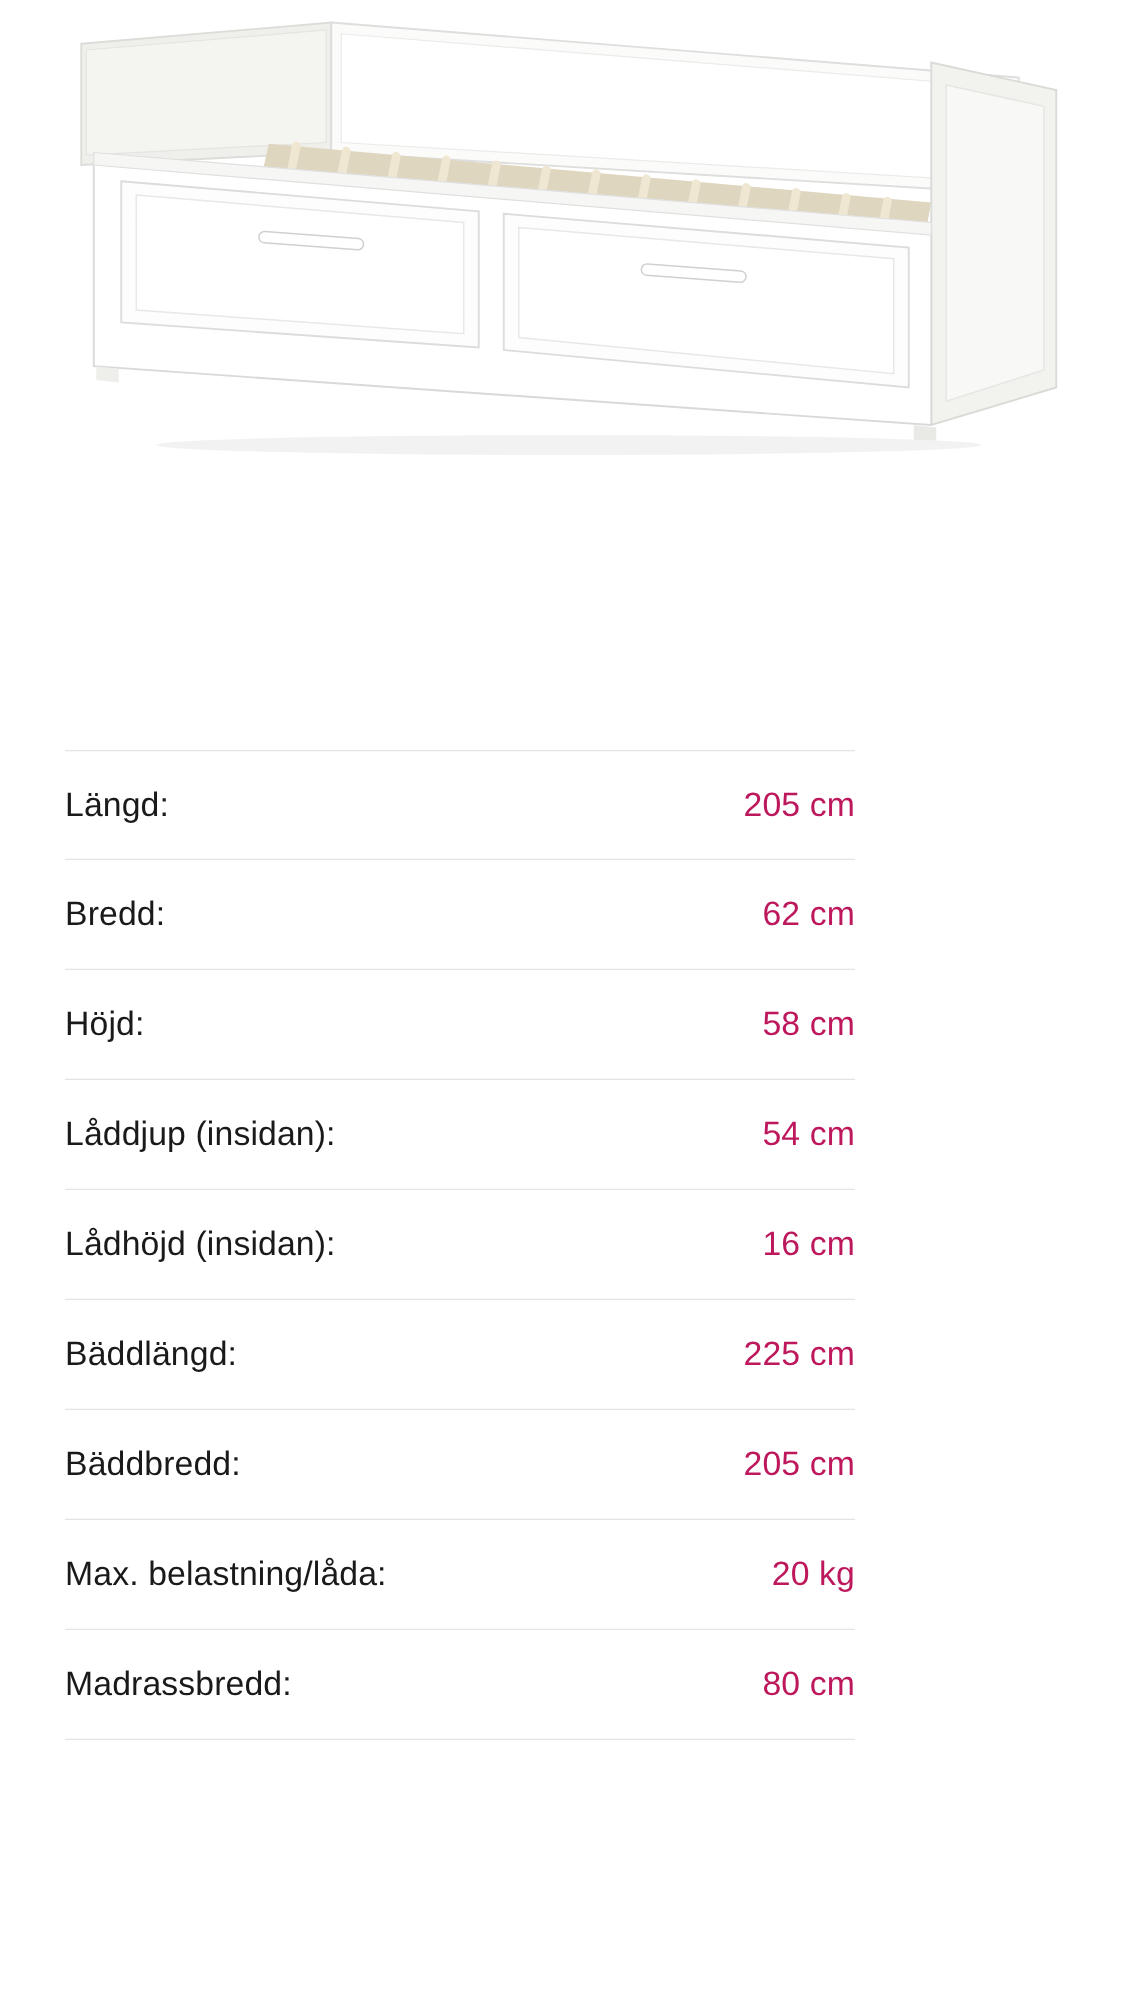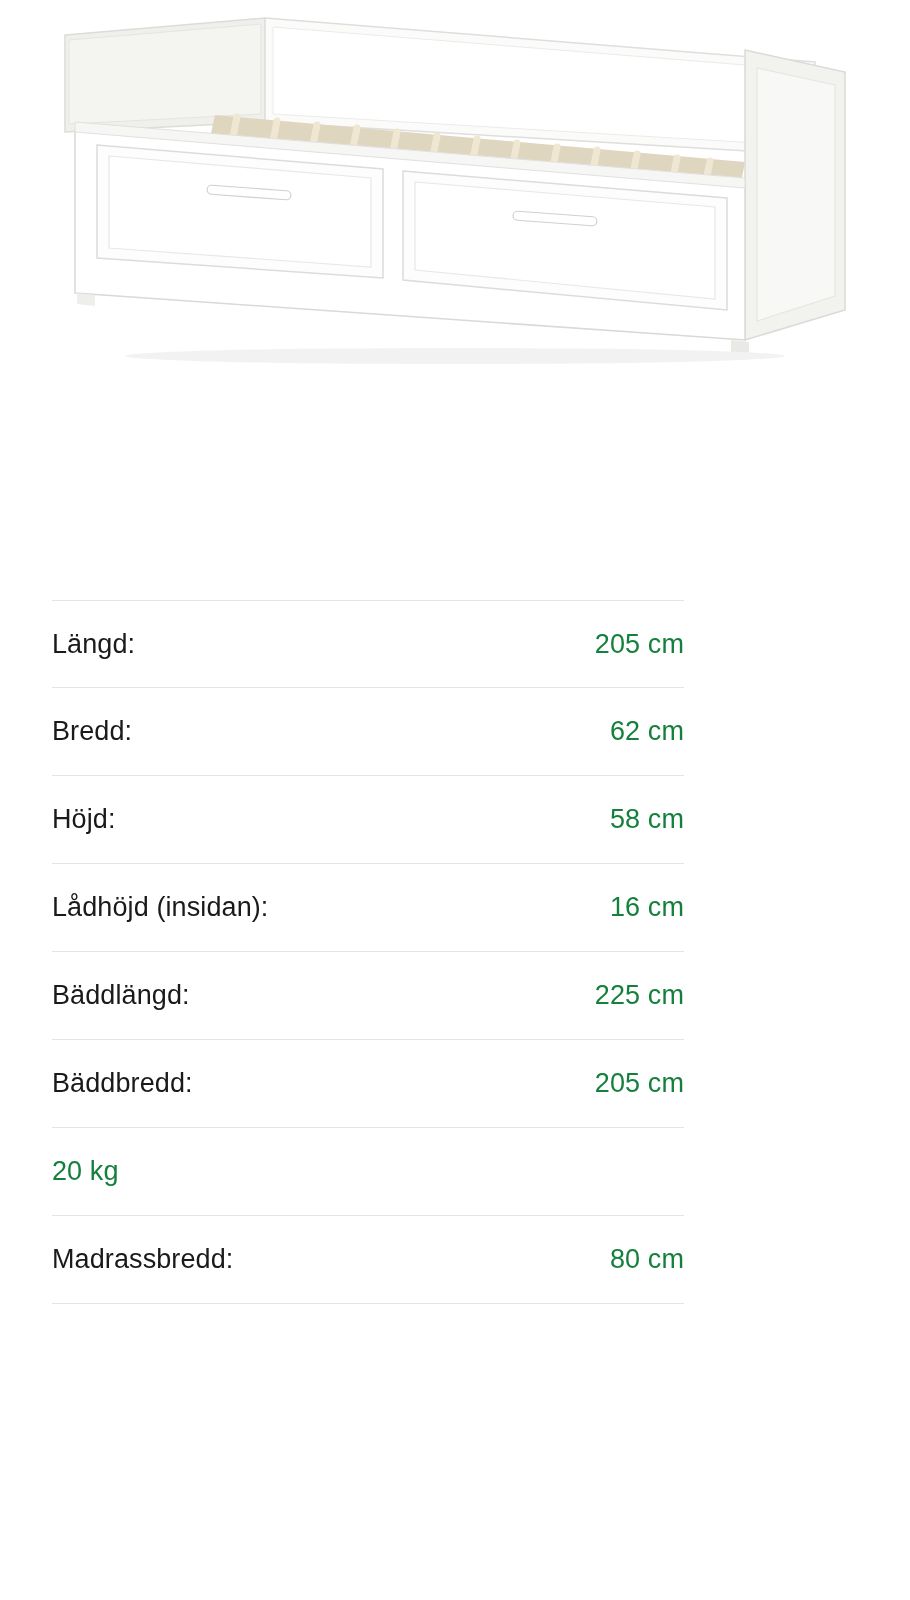--- a/index.html
+++ b/index.html
@@ -61,21 +61,21 @@
     border-top: 1px solid #e4e4e4;
   }
   .spec-label {
     font-size: 27px;
     color: #1a1a1a;
     letter-spacing: 0.1px;
     white-space: nowrap;
   }
   .spec-value {
     font-size: 27px;
-    color: #15803d;
+    color: #be185d;
     letter-spacing: 0.1px;
     white-space: nowrap;
     text-align: left;
   }
 </style>
 </head>
 <body>
 
 <div class="page">
 
@@ -141,37 +141,42 @@
       <span class="spec-label">Bredd:</span>
       <span class="spec-value">62 cm</span>
     </div>
 
     <div class="spec-row">
       <span class="spec-label">Höjd:</span>
       <span class="spec-value">58 cm</span>
     </div>
 
 
+    <div class="spec-row">
+      <span class="spec-label">Låddjup (insidan):</span>
+      <span class="spec-value">54 cm</span>
+    </div>
 
     <div class="spec-row">
       <span class="spec-label">Lådhöjd (insidan):</span>
       <span class="spec-value">16 cm</span>
     </div>
 
     <div class="spec-row">
       <span class="spec-label">Bäddlängd:</span>
       <span class="spec-value">225 cm</span>
     </div>
 
     <div class="spec-row">
       <span class="spec-label">Bäddbredd:</span>
       <span class="spec-value">205 cm</span>
     </div>
 
     <div class="spec-row">
+      <span class="spec-label">Max. belastning/låda:</span>
       <span class="spec-value">20 kg</span>
     </div>
 
 
     <div class="spec-row">
       <span class="spec-label">Madrassbredd:</span>
       <span class="spec-value">80 cm</span>
     </div>
 
   </div>

